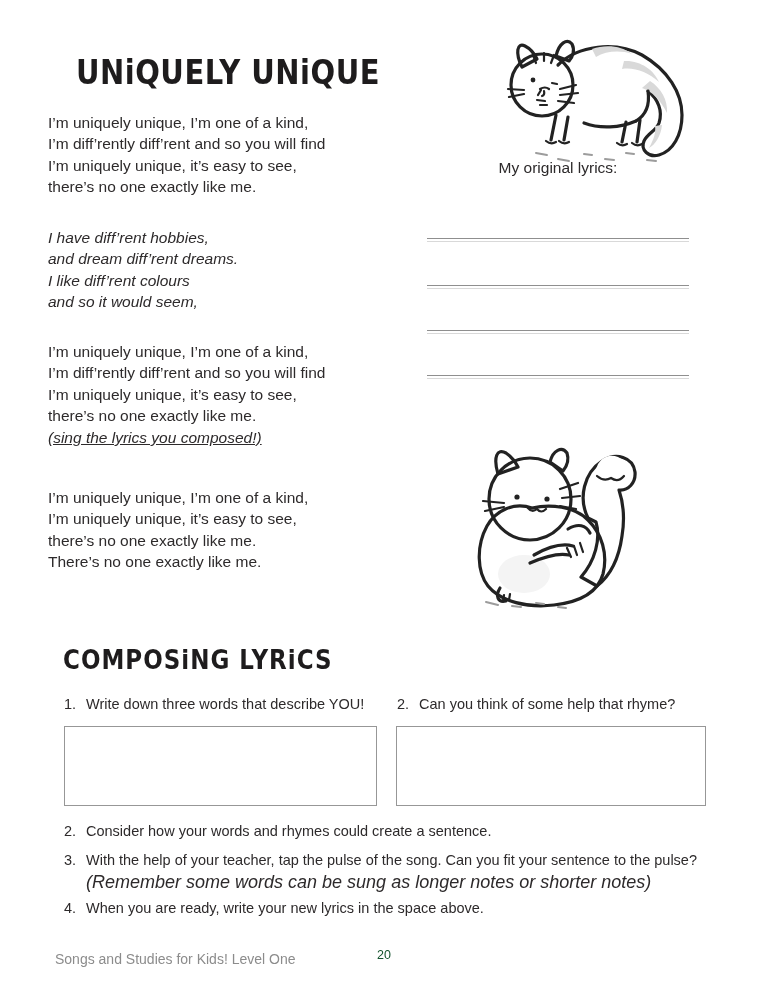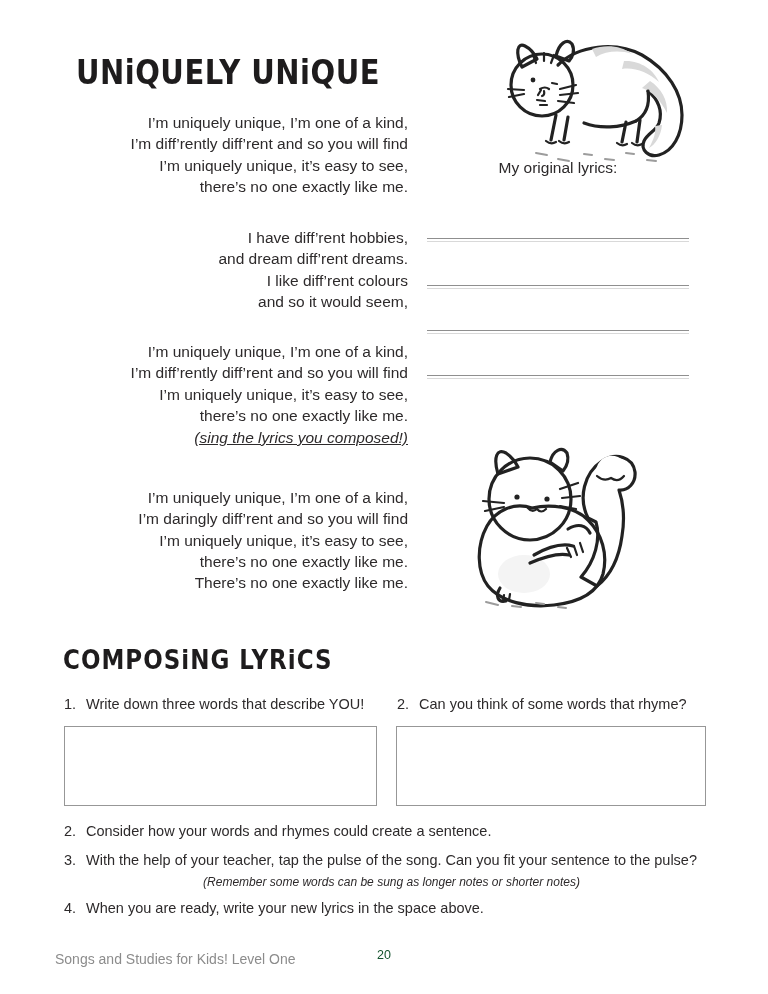--- a/index.html
+++ b/index.html
@@ -14,25 +14,25 @@
   }
   .page-title {
     position:absolute; left:48px; top:52px; width:360px; text-align:center;
     font-size:29px; transform-origin:center top;
   }
   .section-heading {
     position:absolute; left:63px; top:644px; font-size:23px;
     transform-origin:left top; letter-spacing:1px;
   }
   .verse {
-    position:absolute; left:48px; width:360px; text-align:right;
+    position:absolute; left:48px; width:360px; text-align:left;
     font-size:15.5px; line-height:21.3px; white-space:nowrap;
   }
   .v1 { top:112px; }
-  .v2 { top:227px; }
+  .v2 { top:227px;font-style:italic; }
   .v3 { top:341px; }
   .sing-note { top:427px; font-style:italic;text-decoration:underline; }
   .v4 { top:487px; }
   .lyrics-label {
     position:absolute; left:427px; top:159px; width:262px; text-align:center;
     font-size:15.5px;
   }
   .rule {
     position:absolute; left:427px; width:262px; height:2px;
     border-top:1.6px solid #8f8f8f; border-bottom:1px solid #d9d9d9;
@@ -44,22 +44,22 @@
     position:absolute; display:flex; font-size:14.5px; line-height:19px;
     white-space:nowrap;
   }
   .q1 { left:64px; top:695px; }
   .q2 { left:397px; top:695px; }
   .num { width:22px; flex:none; }
   .step-row { font-size:14.5px; }
   .s2 { left:64px; top:822px; }
   .s3 { left:64px; top:851px; }
   .s4 { left:64px; top:899px; }
-  .step-note { font-style:italic; font-size:12px; margin-top:3px;
-    font-family:"Liberation Sans", sans-serif;text-align:center; }
+  .step-note { font-style:italic; font-size:18px; margin-top:3px;
+    font-family:"Liberation Sans", sans-serif; }
   .write-box {
     position:absolute; top:726px; height:78px; background:#fff;
     border:1.5px solid #979797;
   }
   .box1 { left:64px; width:311px; }
   .box2 { left:396px; width:308px; }
   .footer-left {
     position:absolute; left:55px; top:951px; font-size:14px; color:#8c8c8c;
   }
   .footer-page {
@@ -103,21 +103,20 @@
     <div>I’m uniquely unique, I’m one of a kind,</div>
     <div>I’m diff’rently diff’rent and so you will find</div>
     <div>I’m uniquely unique, it’s easy to see,</div>
     <div>there’s no one exactly like me.</div>
   </div>
 
   <div class="verse sing-note">(sing the lyrics you composed!)</div>
 
   <div class="verse v4">
     <div>I’m uniquely unique, I’m one of a kind,</div>
-    <div>I’m daringly diff’rent and so you will find</div>
     <div>I’m uniquely unique, it’s easy to see,</div>
     <div>there’s no one exactly like me.</div>
     <div>There’s no one exactly like me.</div>
   </div>
 
   <svg class="cat-top" width="206" height="132" viewBox="0 0 206 132">
     <path class="ink" d="M58,32 C78,12 116,8 142,22 C168,37 182,60 182,82 C182,102 173,118 159,122 C149,125 140,117 144,108 C148,100 156,98 159,90 C163,78 158,66 148,58"></path>
     <path fill="#d9d9d9" d="M92,16 C106,11 122,13 132,21 C120,17 106,18 96,24 Z"></path>
     <path fill="#d9d9d9" d="M124,28 C140,27 154,37 159,49 C148,39 134,34 122,36 Z"></path>
     <path fill="#d9d9d9" d="M150,48 C161,55 168,67 167,80 C161,68 152,58 142,55 Z"></path>
@@ -170,21 +169,21 @@
   </svg>
 
   <div class="hand section-heading">COMPOSiNG LYRiCS</div>
 
   <div class="q-row q1">
     <span class="num">1.</span>
     <span>Write down three words that describe YOU!</span>
   </div>
   <div class="q-row q2">
     <span class="num">2.</span>
-    <span>Can you think of some words that rhyme?</span>
+    <span>Can you think of some help that rhyme?</span>
   </div>
 
   <div class="write-box box1"></div>
   <div class="write-box box2"></div>
 
   <div class="step-row s2">
     <span class="num">2.</span>
     <span>Consider how your words and rhymes could create a sentence.</span>
   </div>
   <div class="step-row s3">

